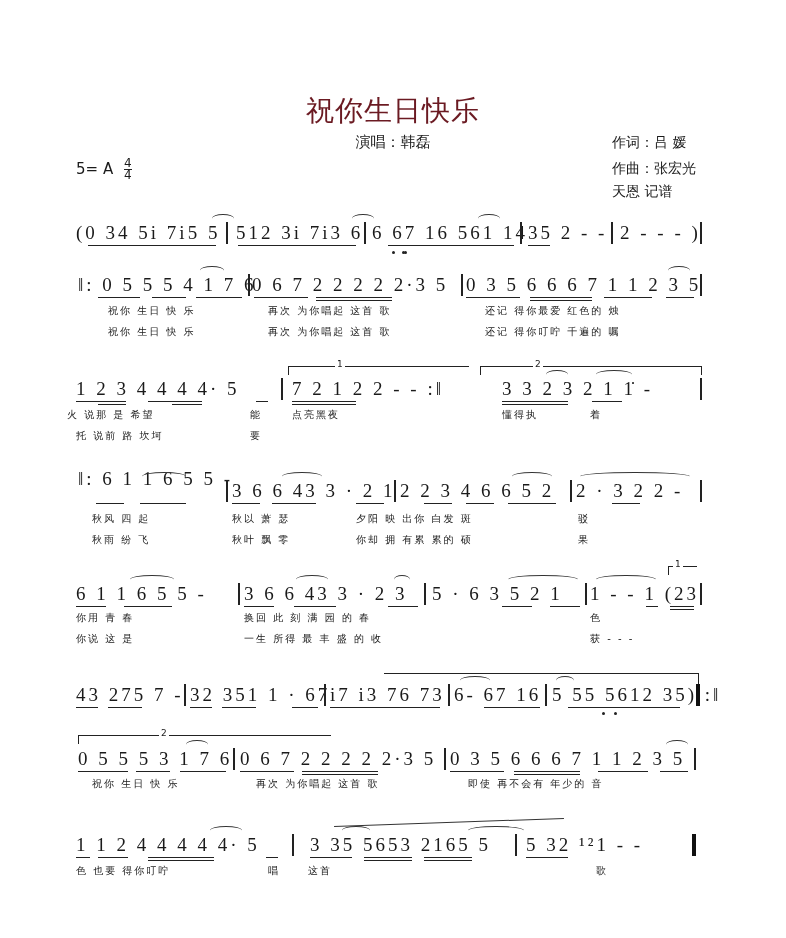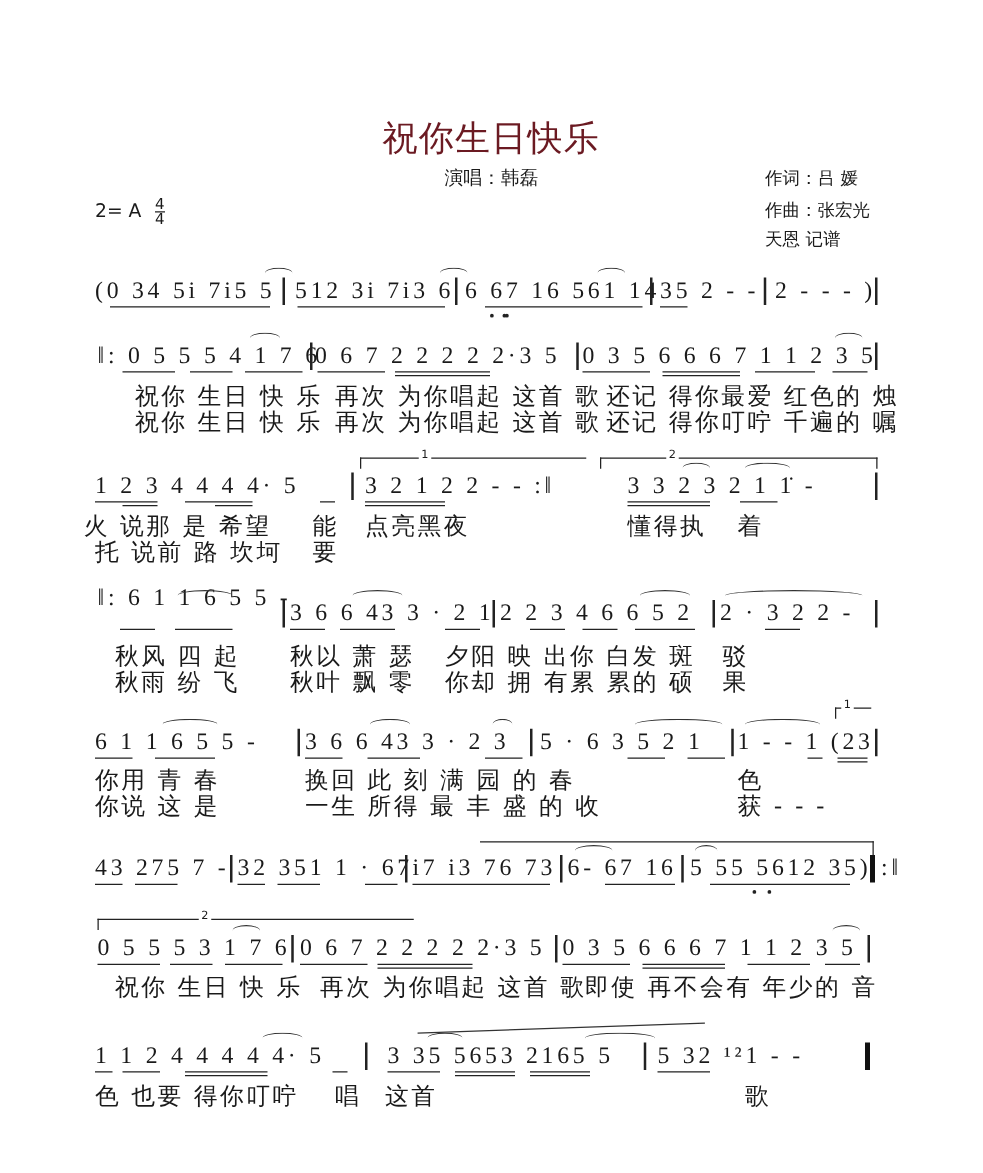--- a/index.html
+++ b/index.html
@@ -7,39 +7,39 @@
          font-family:"DejaVu Sans", "Liberation Sans", sans-serif; color:#1a1a1a; }
   .abs { position:absolute; white-space:nowrap; }
   .title { left:0; width:786px; top:92px; text-align:center; font-size:28px; color:#6b1a22; letter-spacing:1px; }
   .singer { left:0; width:786px; top:133px; text-align:center; font-size:15px; }
   .meta { font-size:14px; left:612px; }
   .key { left:76px; top:158px; font-size:15px; }
   .frac { display:inline-block; vertical-align:middle; text-align:center; font-size:12px; line-height:11px; margin-left:6px; }
   .frac span { display:block; }
   .frac span:first-child { border-bottom:1px solid #222; }
   .note { font-family:Liberation Serif, serif; font-size:19px; letter-spacing:3px; }
-  .lyr { font-size:19px; letter-spacing:2px; }
+  .lyr { font-size:10px; letter-spacing:2px; }
   .bar { position:absolute; width:1.5px; background:#222; }
   .ul { position:absolute; height:1px; background:#222; }
   .dot { position:absolute; width:3px; height:3px; border-radius:50%; background:#222; }
   .volta { position:absolute; border-top:1px solid #222; border-left:1px solid #222; height:8px; font-size:9px; }
   .volta .vn { position:absolute; top:-8px; background:#fff; padding:0 2px; }
   .slur { position:absolute; border-top:1.2px solid #333; border-radius:50% 50% 0 0; height:8px; }
   .endbar { position:absolute; width:4px; background:#111; }
 </style>
 </head>
 <body>
 
 <div class="abs title">祝你生日快乐</div>
 <div class="abs singer">演唱：韩磊</div>
 <div class="abs meta" style="top:134px">作词：吕 媛</div>
 <div class="abs meta" style="top:160px">作曲：张宏光</div>
 <div class="abs meta" style="top:183px">天恩   记谱</div>
 <div class="abs key">
-  <span>2= A</span>
+  <span>5= A</span>
   <span class="frac">
     <span>4</span>
     <span>4</span>
   </span>
 </div>
 
 <div>
   <div class="abs note" style="left:76px;top:222px">(0 34 5i 7i5 5</div>
   <div class="abs note" style="left:236px;top:222px">512 3i 7i3 6</div>
   <div class="abs note" style="left:372px;top:222px">6 67 16 561 14</div>
@@ -91,21 +91,21 @@
 </div>
 
 <div>
   <div class="volta" style="left:288px;top:366px;width:180px">
       <span class="vn" style="left:46px">1</span>
     </div>
   <div class="volta" style="left:480px;top:366px;width:220px;border-right:1px solid #222">
       <span class="vn" style="left:52px">2</span>
     </div>
   <div class="abs note" style="left:76px;top:378px">1 2 3  4 4 4  4·  5</div>
-  <div class="abs note" style="left:292px;top:378px">3 2 1 2  2   -   -  :‖</div>
+  <div class="abs note" style="left:292px;top:378px">7 2 1 2  2   -   -  :‖</div>
   <div class="abs note" style="left:502px;top:378px">3 3 2 3   2 1  1̇   -</div>
   <div class="bar" style="left:281px;top:378px;height:22px"></div>
   <div class="bar" style="left:700px;top:378px;height:22px"></div>
   <div class="ul" style="left:76px;top:401px;width:50px"></div>
   <div class="ul" style="left:98px;top:404px;width:28px"></div>
   <div class="ul" style="left:148px;top:401px;width:54px"></div>
   <div class="ul" style="left:172px;top:404px;width:30px"></div>
   <div class="ul" style="left:256px;top:401px;width:12px"></div>
   <div class="ul" style="left:292px;top:401px;width:64px"></div>
   <div class="ul" style="left:292px;top:404px;width:64px"></div>

